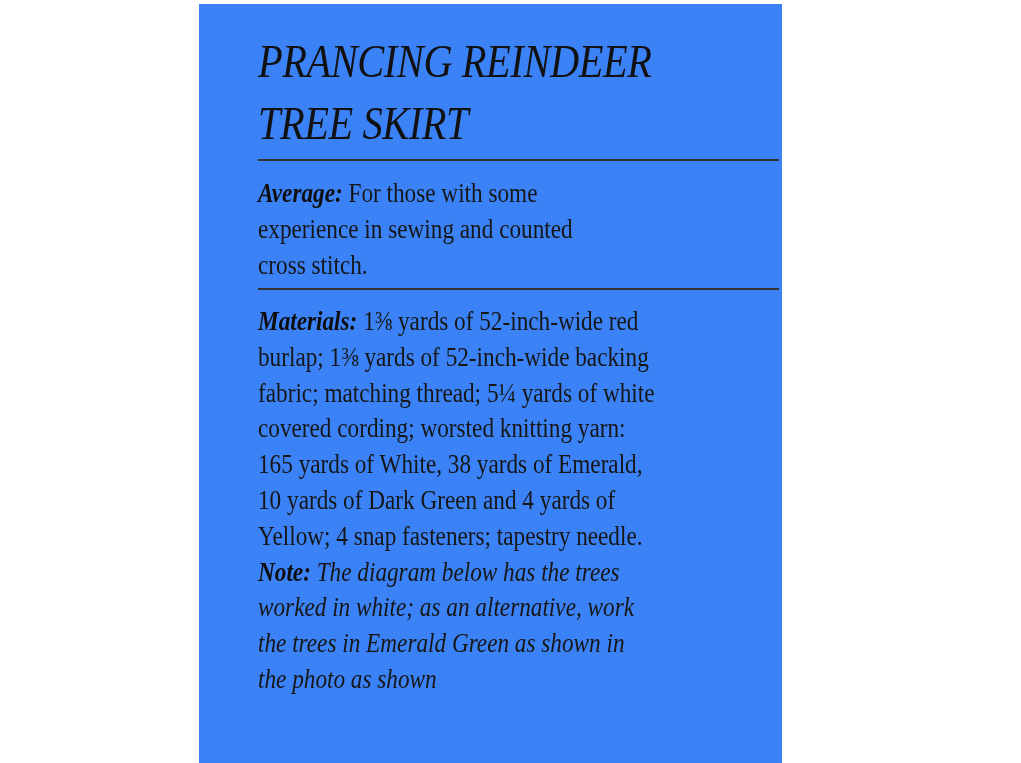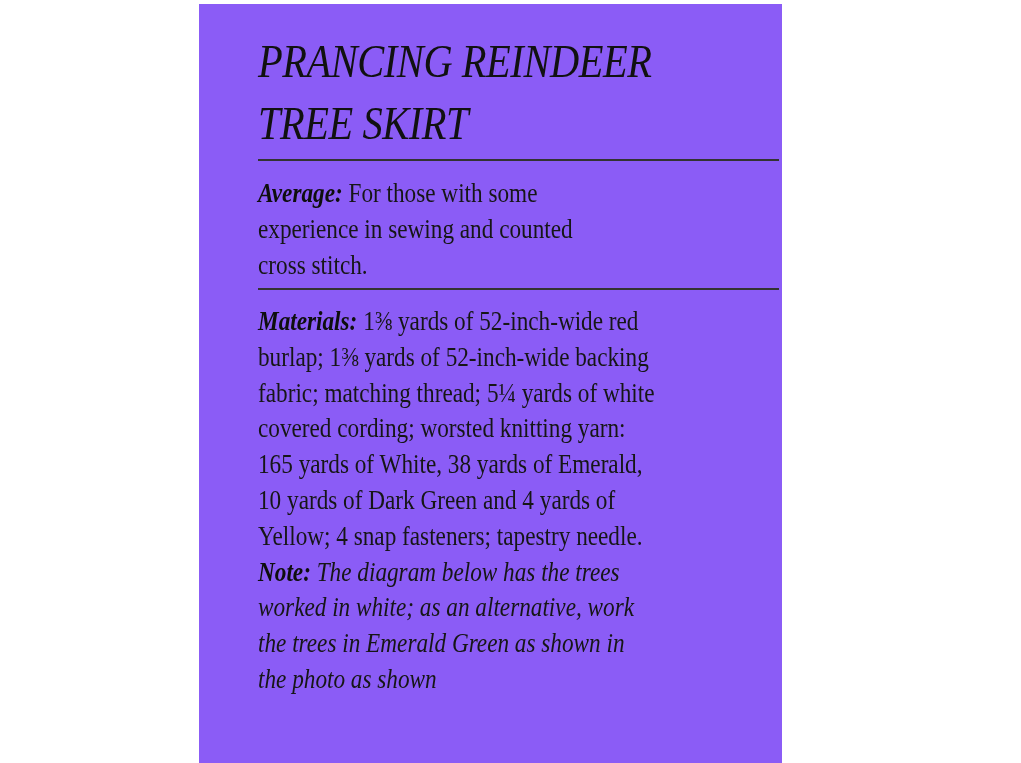--- a/index.html
+++ b/index.html
@@ -12,21 +12,21 @@
       height: 763px;
       position: relative;
       overflow: hidden;
     }
     .page {
       position: absolute;
       left: 199px;
       top: 4px;
       width: 583px;
       height: 759px;
-      background: #8b5cf6;
+      background: #3b82f6;
     }
     .content {
       position: absolute;
       left: 59px;
       top: 0;
       width: 522px;
       font-family: "Liberation Serif", "DejaVu Serif", serif;
       color: #141414;
     }
     .title {

